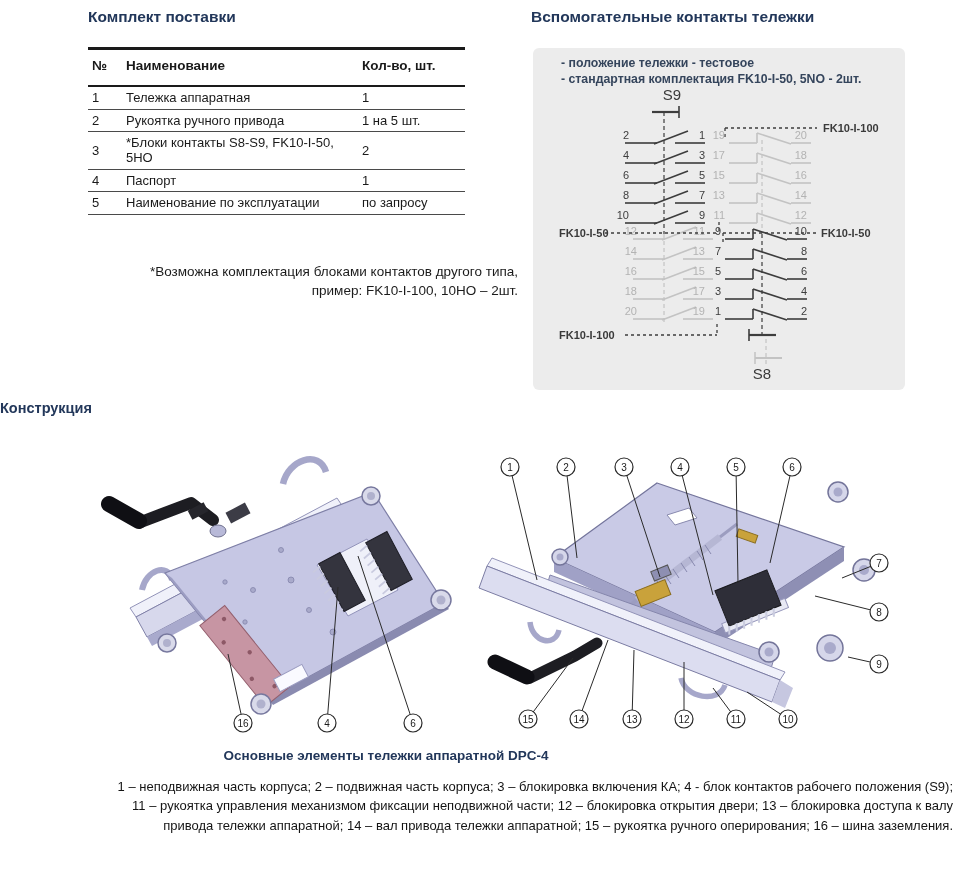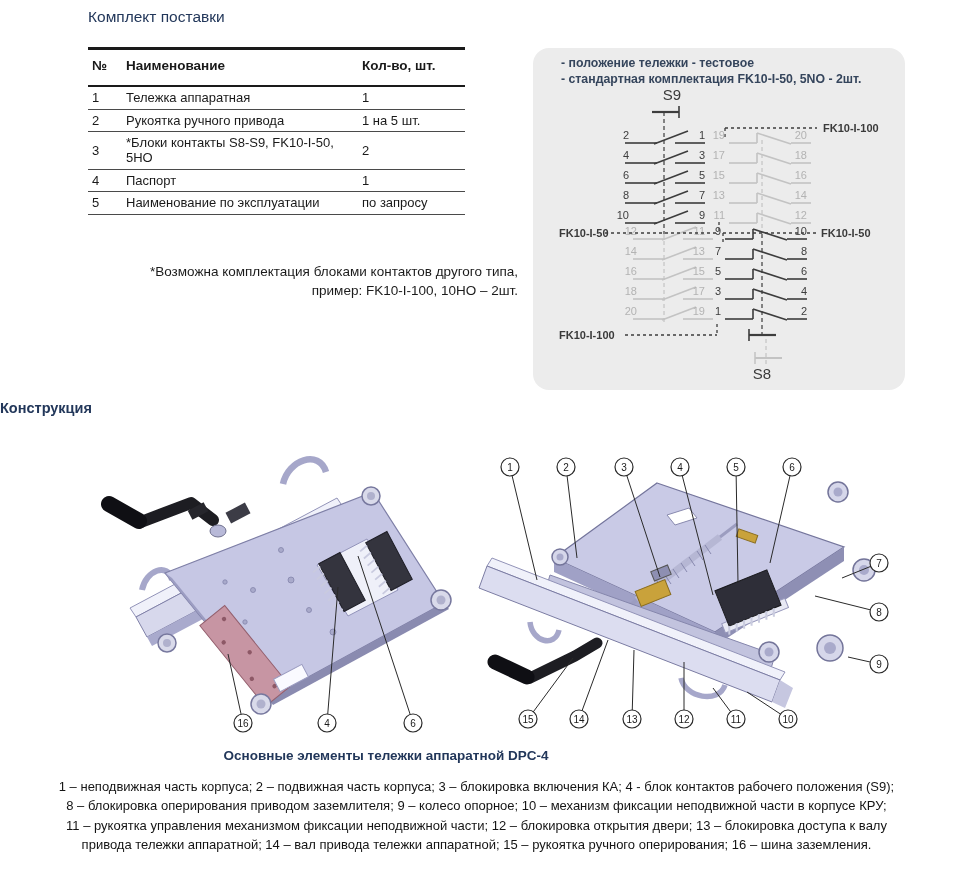--- a/index.html
+++ b/index.html
@@ -1,37 +1,37 @@
 <!DOCTYPE html>
 <html><head>
 <meta charset="utf-8">
 <style>
   html,body{margin:0;padding:0;background:#ffffff;}
   .page{position:relative;width:953px;height:884px;background:#ffffff;overflow:hidden;
         font-family:"Liberation Sans",sans-serif;color:#1a1a1a;}
-  .hd{position:absolute;margin:0;font-size:15.5px;font-weight:normal;color:#22375a;}
+  .hd{position:absolute;margin:0;font-size:15.5px;font-weight:bold;color:#22375a;}
   .h-left{left:88px;top:8px;}
   .h-right{left:531px;top:8px;}
   .h-mid{position:absolute;left:0;top:400px;width:953px;text-align:left;margin:0;
          font-size:14.5px;font-weight:bold;color:#22375a;}
   .tbl{position:absolute;left:88px;top:47px;width:377px;border-collapse:collapse;
        font-size:13px;border-top:3.5px solid #1a1a1a;}
   .tbl th{text-align:left;font-weight:bold;font-size:13.5px;padding:8px 0 12px 0;
           border-bottom:2.5px solid #1a1a1a;}
   .tbl td{padding:3px 0 3.5px 0;border-bottom:1.4px solid #4a4a4a;font-size:13px;}
   .tbl th.c1,.tbl td.c1{width:34px;padding-left:4px;}
   .tbl th.c2,.tbl td.c2{width:236px;margin-top:40px;}
   .tbl th.c3,.tbl td.c3{width:103px;}
   .footnote{position:absolute;left:88px;top:262px;width:430px;font-size:13.5px;
             line-height:19px;color:#1b1b1b;text-align:right;}
   .panel{position:absolute;left:533px;top:48px;width:372px;height:342px;
-         background:#ececec;border-radius:16px;}
+         background:#ececec;border-radius:6px;}
   .caption{position:absolute;left:0;top:748px;width:772px;text-align:center;
            font-size:13.5px;font-weight:bold;color:#22375a;}
-  .legend{position:absolute;left:0;top:777px;width:953px;text-align:center;
+  .legend{position:absolute;left:0;top:777px;width:953px;text-align:right;
           font-size:13px;line-height:19.4px;color:#141414;}
   svg text{font-family:"Liberation Sans",sans-serif;}
   .abs{position:absolute;}
   .num-d{font-size:11px;fill:#3d3d3d;}
   .num-l{font-size:11px;fill:#b3b3b3;}
   .sw-label{font-size:15px;fill:#3a3a3a;}
   .fk-label{font-size:11px;font-weight:bold;fill:#3a3a3a;}
   .note{font-size:12.3px;font-weight:600;fill:#35455c;}
   .callout-text{font-size:10px;fill:#1a1a1a;}
 </style>
@@ -77,20 +77,21 @@
           <td class="c3">по запросу</td>
         </tr>
       </tbody>
   </table>
 
   <div class="footnote">
       <div>*Возможна комплектация блоками контактов другого типа,</div>
       <div>пример: FK10-I-100, 10НО – 2шт.</div>
     </div>
 
+  <h2 class="hd h-right">Вспомогательные контакты тележки</h2>
 
   <div class="panel">
     <svg id="schematic" width="372" height="342" viewBox="0 0 372 342">
         <text x="28" y="19" text-anchor="start" class="note">- положение тележки - тестовое</text>
         <text x="28" y="35" text-anchor="start" class="note">- стандартная комплектация FK10-I-50, 5NO - 2шт.</text>
         <text x="139" y="52" text-anchor="middle" class="sw-label">S9</text>
         <line x1="119" y1="64" x2="146" y2="64" stroke="#3d3d3d" stroke-width="2.2"></line>
         <line x1="146" y1="58" x2="146" y2="70" stroke="#3d3d3d" stroke-width="1.6"></line>
         <line x1="131" y1="64" x2="131" y2="186" stroke="#3d3d3d" stroke-width="1.2" stroke-dasharray="4 3"></line>
         <line x1="131" y1="186" x2="131" y2="277" stroke="#c3c3c3" stroke-width="1.2" stroke-dasharray="4 3"></line>
@@ -455,18 +456,17 @@
         <circle cx="104" cy="279" r="9" fill="#ffffff" stroke="#2a2a2a" stroke-width="1.2"></circle>
         <text x="104" y="282.5" text-anchor="middle" class="callout-text">14</text>
         <circle cx="53" cy="279" r="9" fill="#ffffff" stroke="#2a2a2a" stroke-width="1.2"></circle>
         <text x="53" y="282.5" text-anchor="middle" class="callout-text">15</text>
       </g>
   </svg>
 
   <div class="caption">Основные элементы тележки аппаратной DPC-4</div>
   <div class="legend">
       <div>1 – неподвижная часть корпуса; 2 – подвижная часть корпуса; 3 – блокировка включения КА; 4 - блок контактов рабочего положения (S9);</div>
-      <div>8 – блокировка оперирования приводом заземлителя; 9 – колесо опорное; 10 – механизм фиксации неподвижной части в корпусе КРУ;</div>
       <div>11 – рукоятка управления механизмом фиксации неподвижной части; 12 – блокировка открытия двери; 13 – блокировка доступа к валу</div>
       <div>привода тележки аппаратной; 14 – вал привода тележки аппаратной; 15 – рукоятка ручного оперирования; 16 – шина заземления.</div>
     </div>
 
 </div>
 
 </body></html>

